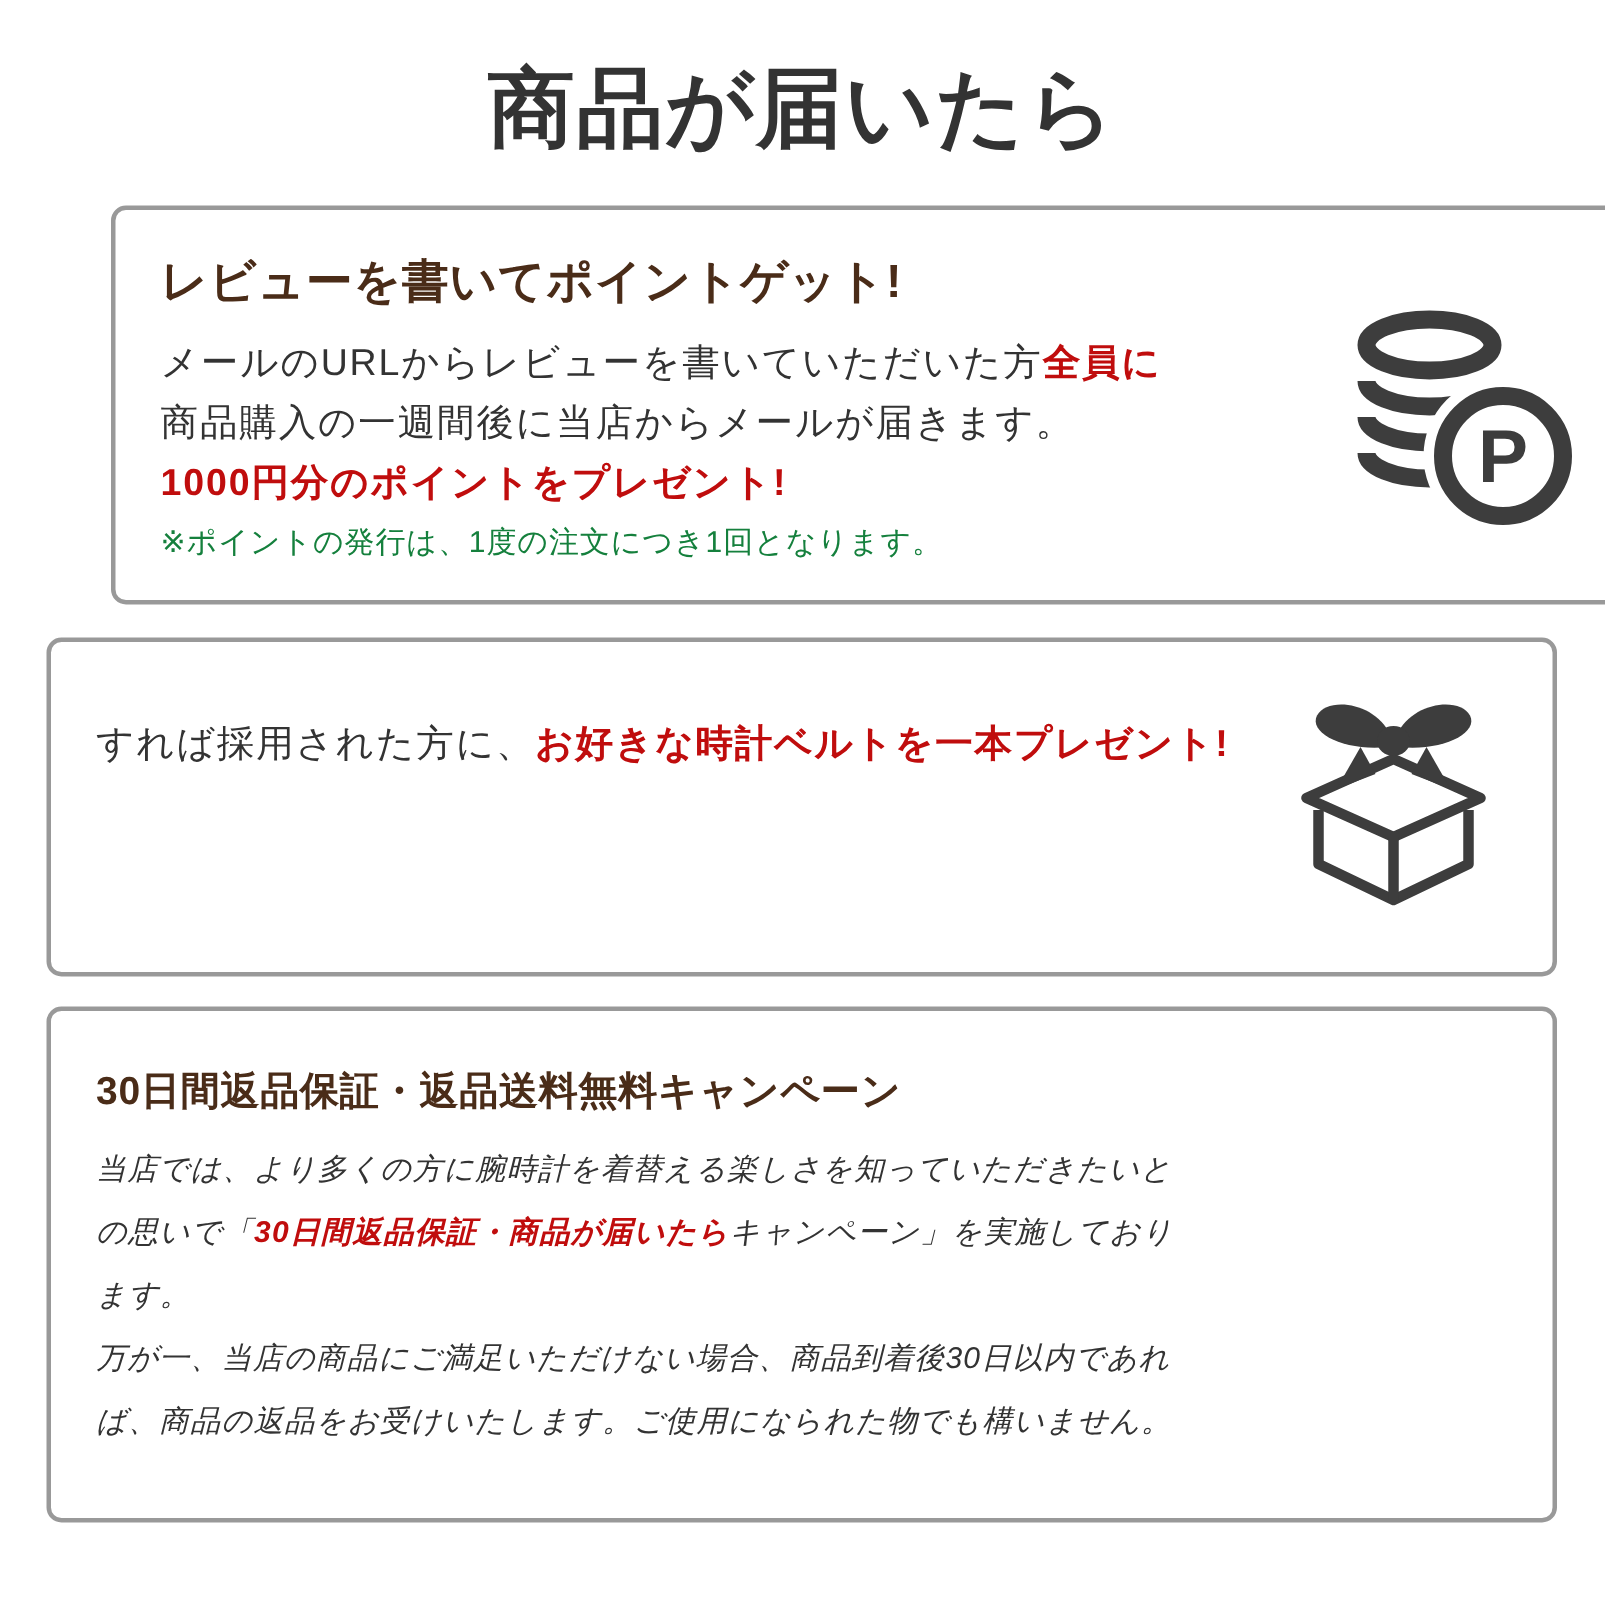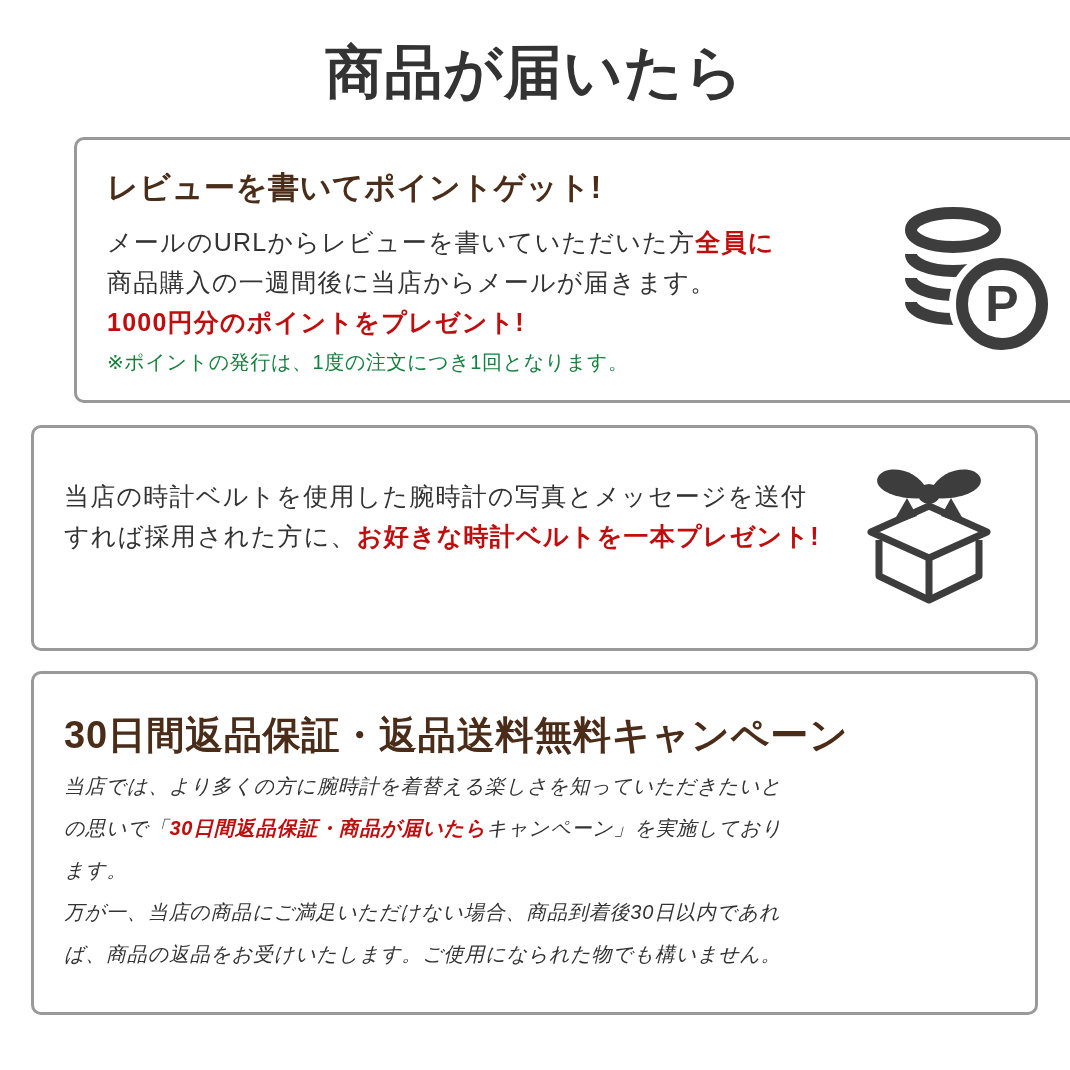--- a/index.html
+++ b/index.html
@@ -34,21 +34,21 @@
   .box-review   { top: 137px; height: 266px; padding: 27px 30px; margin-left: 43px; }
   .box-photo    { top: 425px; height: 226px; padding: 48px 30px 0 30px; }
   .box-return   { top: 671px; height: 344px; padding: 36px 30px 0 30px; }
   .box-heading {
     font-size: 31px;
     font-weight: 800;
     color: #4a2c18;
     letter-spacing: 0.02em;
     margin-bottom: 13px;
   }
-  .box-return .box-heading { font-size: 38px; margin-bottom: 4px; }
+  .box-return .box-heading { font-size: 26px; margin-bottom: 14px; }
   .body-line {
     font-size: 25px;
     line-height: 40px;
     color: #333333;
     letter-spacing: 0.05em;
   }
   .box-return .body-line { font-size: 20px; line-height: 42px; letter-spacing: 0.04em; font-style: italic; }
   .red-strong { color: #c00d0d; font-weight: 800; }
   .red-line   { color: #c00d0d; font-weight: 800; }
   .note-line {
@@ -90,21 +90,20 @@
         </g>
         <circle cx="104" cy="102" r="40" fill="#ffffff" stroke="#ffffff" stroke-width="26"></circle>
         <circle cx="104" cy="102" r="40" fill="#ffffff" stroke="#3d3d3d" stroke-width="12"></circle>
         <text x="104" y="119" text-anchor="middle" font-size="50" font-weight="bold" fill="#3d3d3d" font-family="Liberation Sans, DejaVu Sans, sans-serif">P</text>
       </svg>
     </div>
   </section>
 
   <section class="info-box box-photo">
     <div class="box-text">
-      <div class="body-line">当店の時計ベルトを使用した腕時計の写真とメッセージを送付</div>
       <div class="body-line"><span>すれば採用された方に、</span><span class="red-strong">お好きな時計ベルトを一本プレゼント!</span></div>
     </div>
     <div class="box-icon icon-gift">
       <svg viewBox="0 0 160 160" width="160" height="160" aria-hidden="true">
         <path d="M30,86 L30,122 L80,146 L130,122 L130,86" fill="#ffffff" stroke="#3d3d3d" stroke-width="7" stroke-linejoin="round"></path>
         <path d="M80,52 L138,78 L80,104 L22,78 Z" fill="#ffffff" stroke="#3d3d3d" stroke-width="7" stroke-linejoin="round"></path>
         <path d="M80,104 L80,146" fill="none" stroke="#3d3d3d" stroke-width="7"></path>
         <path d="M58,44 L42,72 L68,62 Z" fill="#3d3d3d"></path>
         <path d="M102,44 L118,72 L92,62 Z" fill="#3d3d3d"></path>
         <path d="M78,36 C68,14 36,10 29,23 C23,35 48,47 76,44 Z" fill="#3d3d3d"></path>

